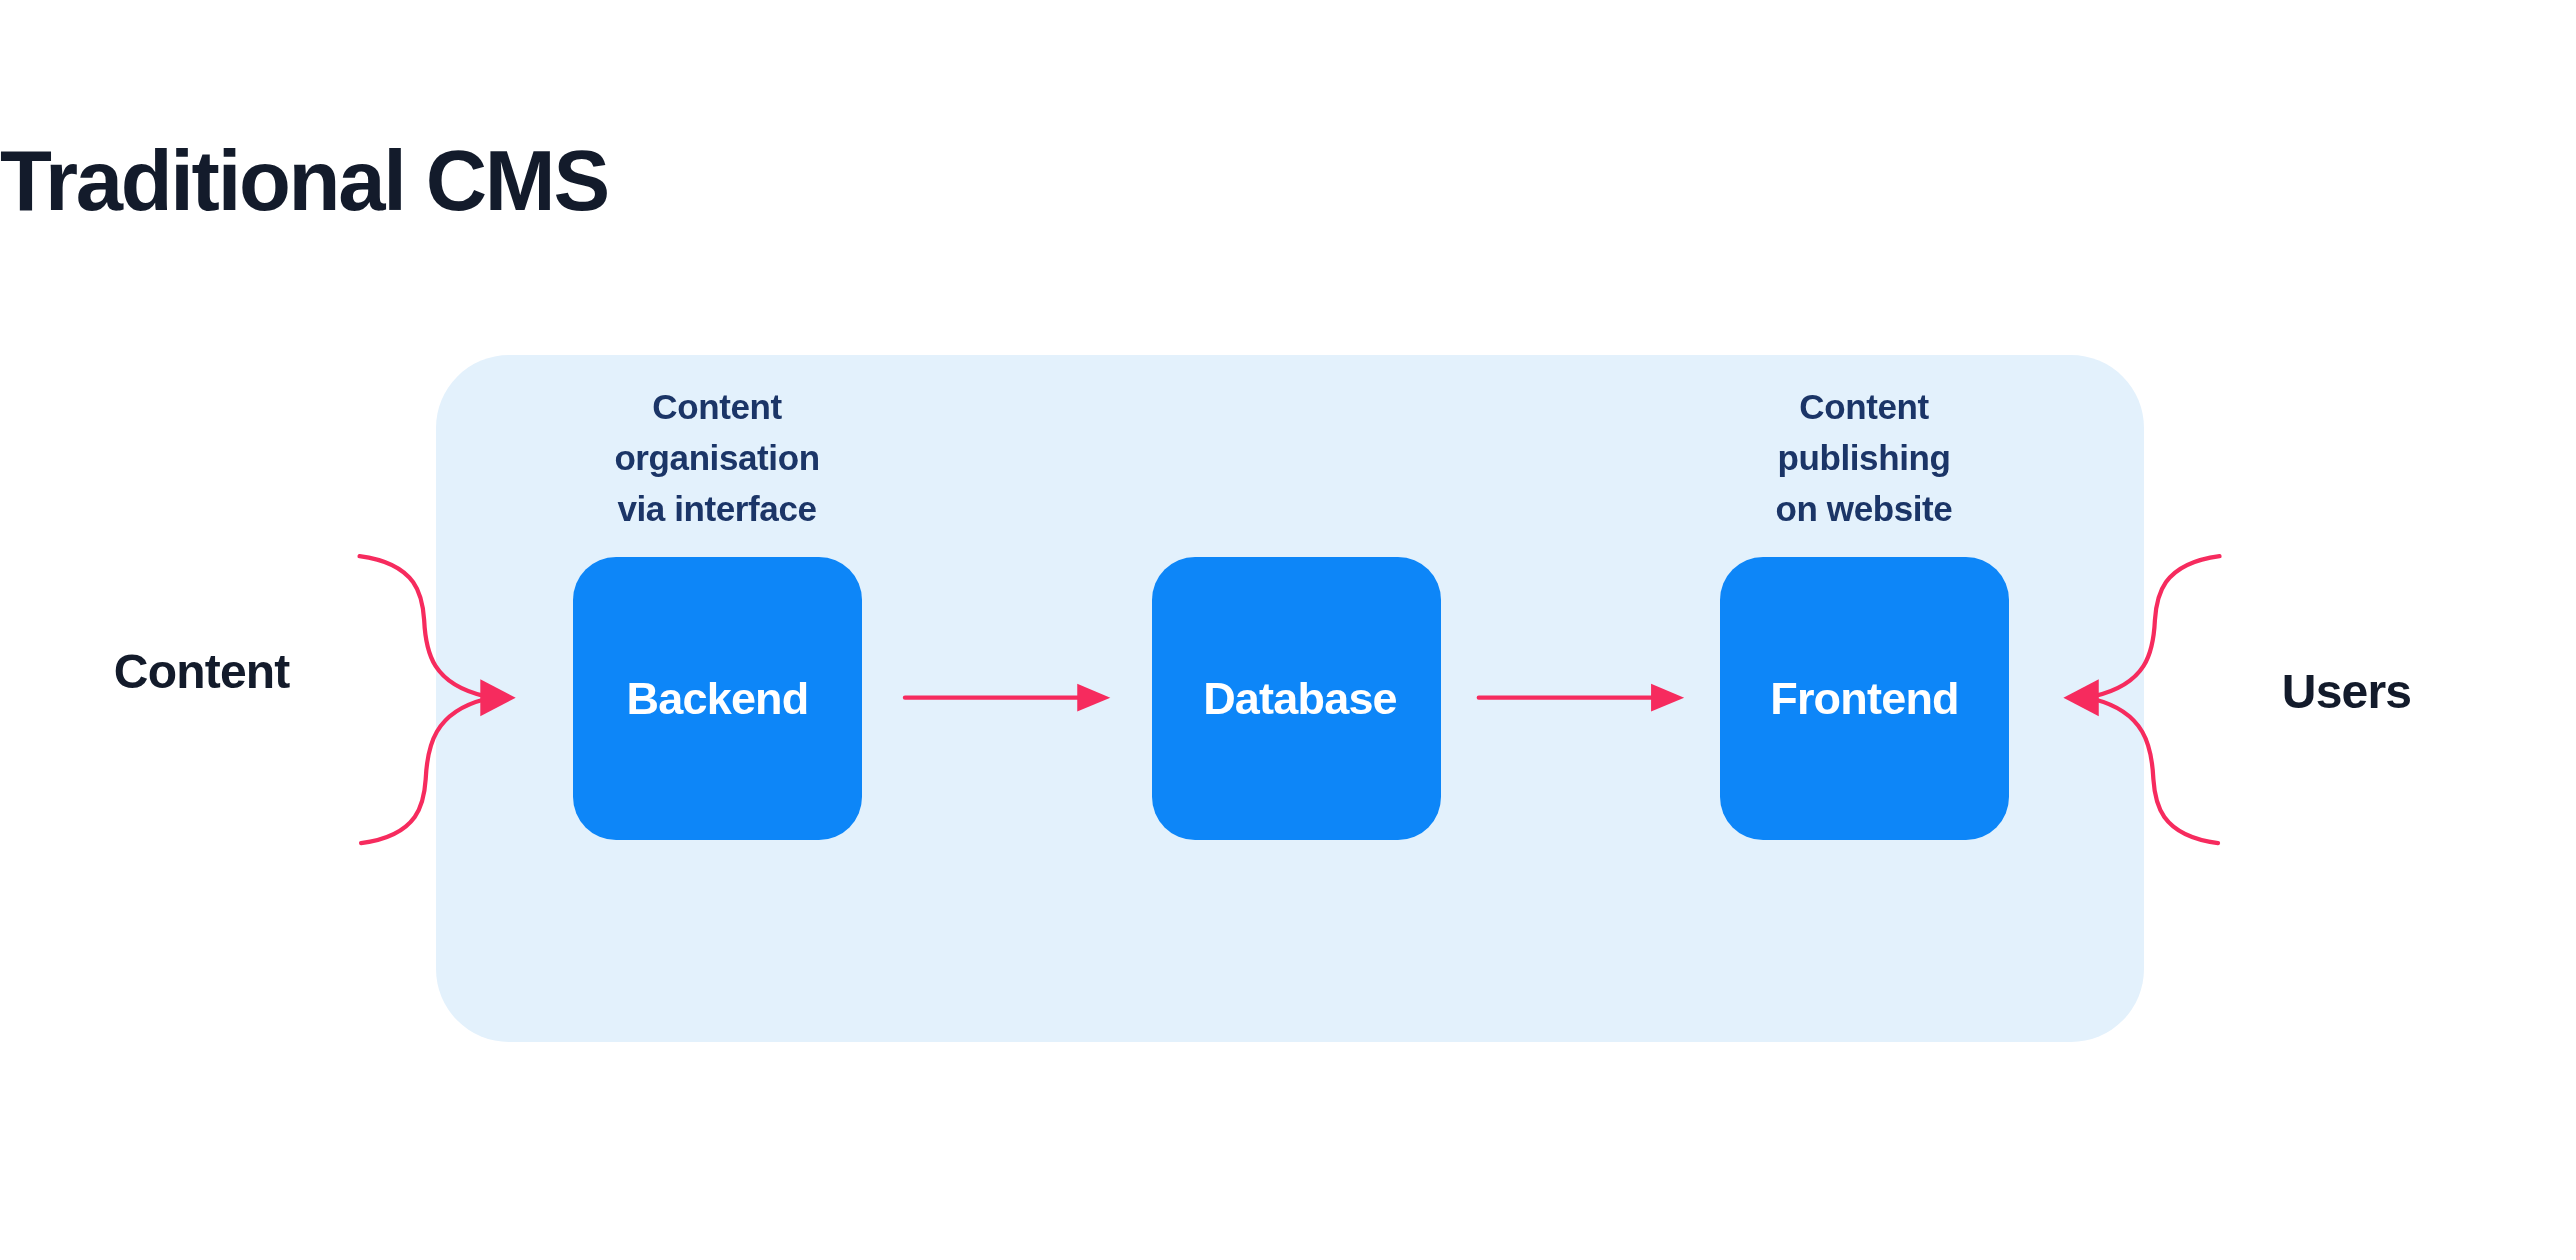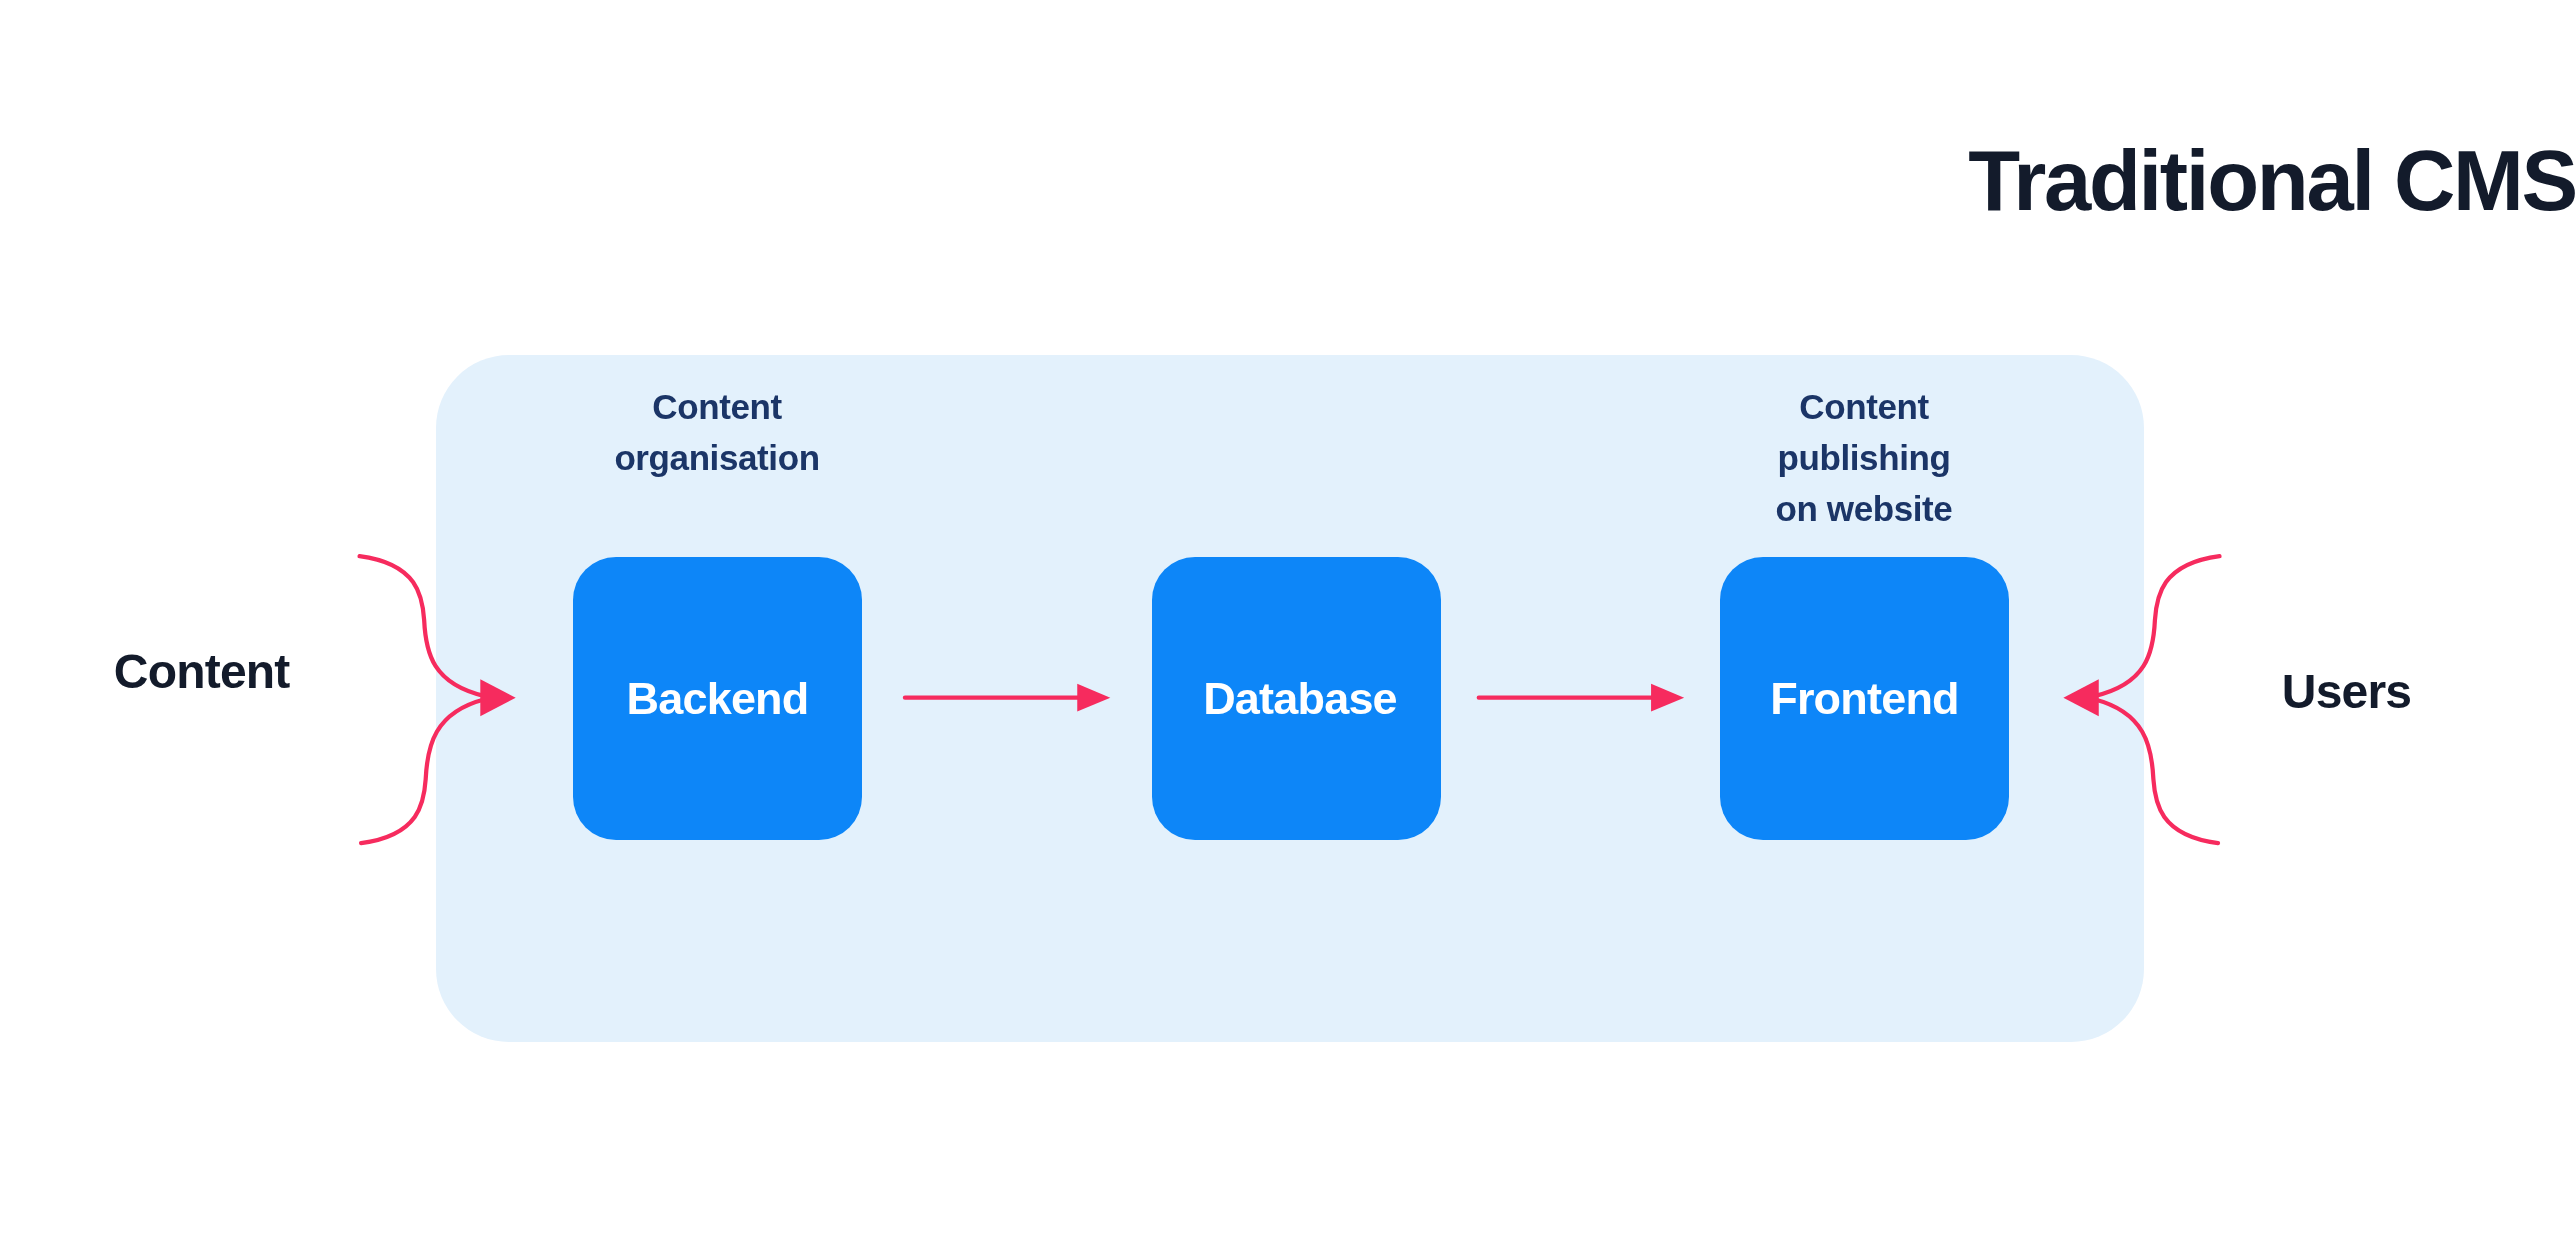--- a/index.html
+++ b/index.html
@@ -14,21 +14,21 @@
   *{margin:0;padding:0;box-sizing:border-box;}
   html,body{background:var(--background);}
   body{
     font-family:"Liberation Sans","DejaVu Sans",sans-serif;
     width:2576px;height:1260px;position:relative;overflow:hidden;
   }
   .canvas{position:absolute;inset:0;width:2576px;height:1260px;}
 
   .diagram-title{
     position:absolute;top:132px;left:0;width:2576px;
-    text-align:right;font-size:85px;font-weight:700;letter-spacing:-2.3px;
+    text-align:left;font-size:85px;font-weight:700;letter-spacing:-2.3px;
     color:var(--title-navy);
   }
 
   .panel{
     position:absolute;left:436px;top:355px;width:1708px;height:687px;
     background:var(--panel);border-radius:73px;
   }
 
   .flow-box{
     position:absolute;top:557px;width:289px;height:283px;
@@ -65,20 +65,21 @@
 
 <div class="canvas">
 
   <h1 class="diagram-title">Traditional CMS</h1>
 
   <div class="panel"></div>
 
   <div class="annotation backend-note">
     <div>Content</div>
     <div>organisation</div>
+    <div>via interface</div>
   </div>
 
   <div class="annotation frontend-note">
     <div>Content</div>
     <div>publishing</div>
     <div>on website</div>
   </div>
 
   <div class="flow-box backend">
     <span>Backend</span>

